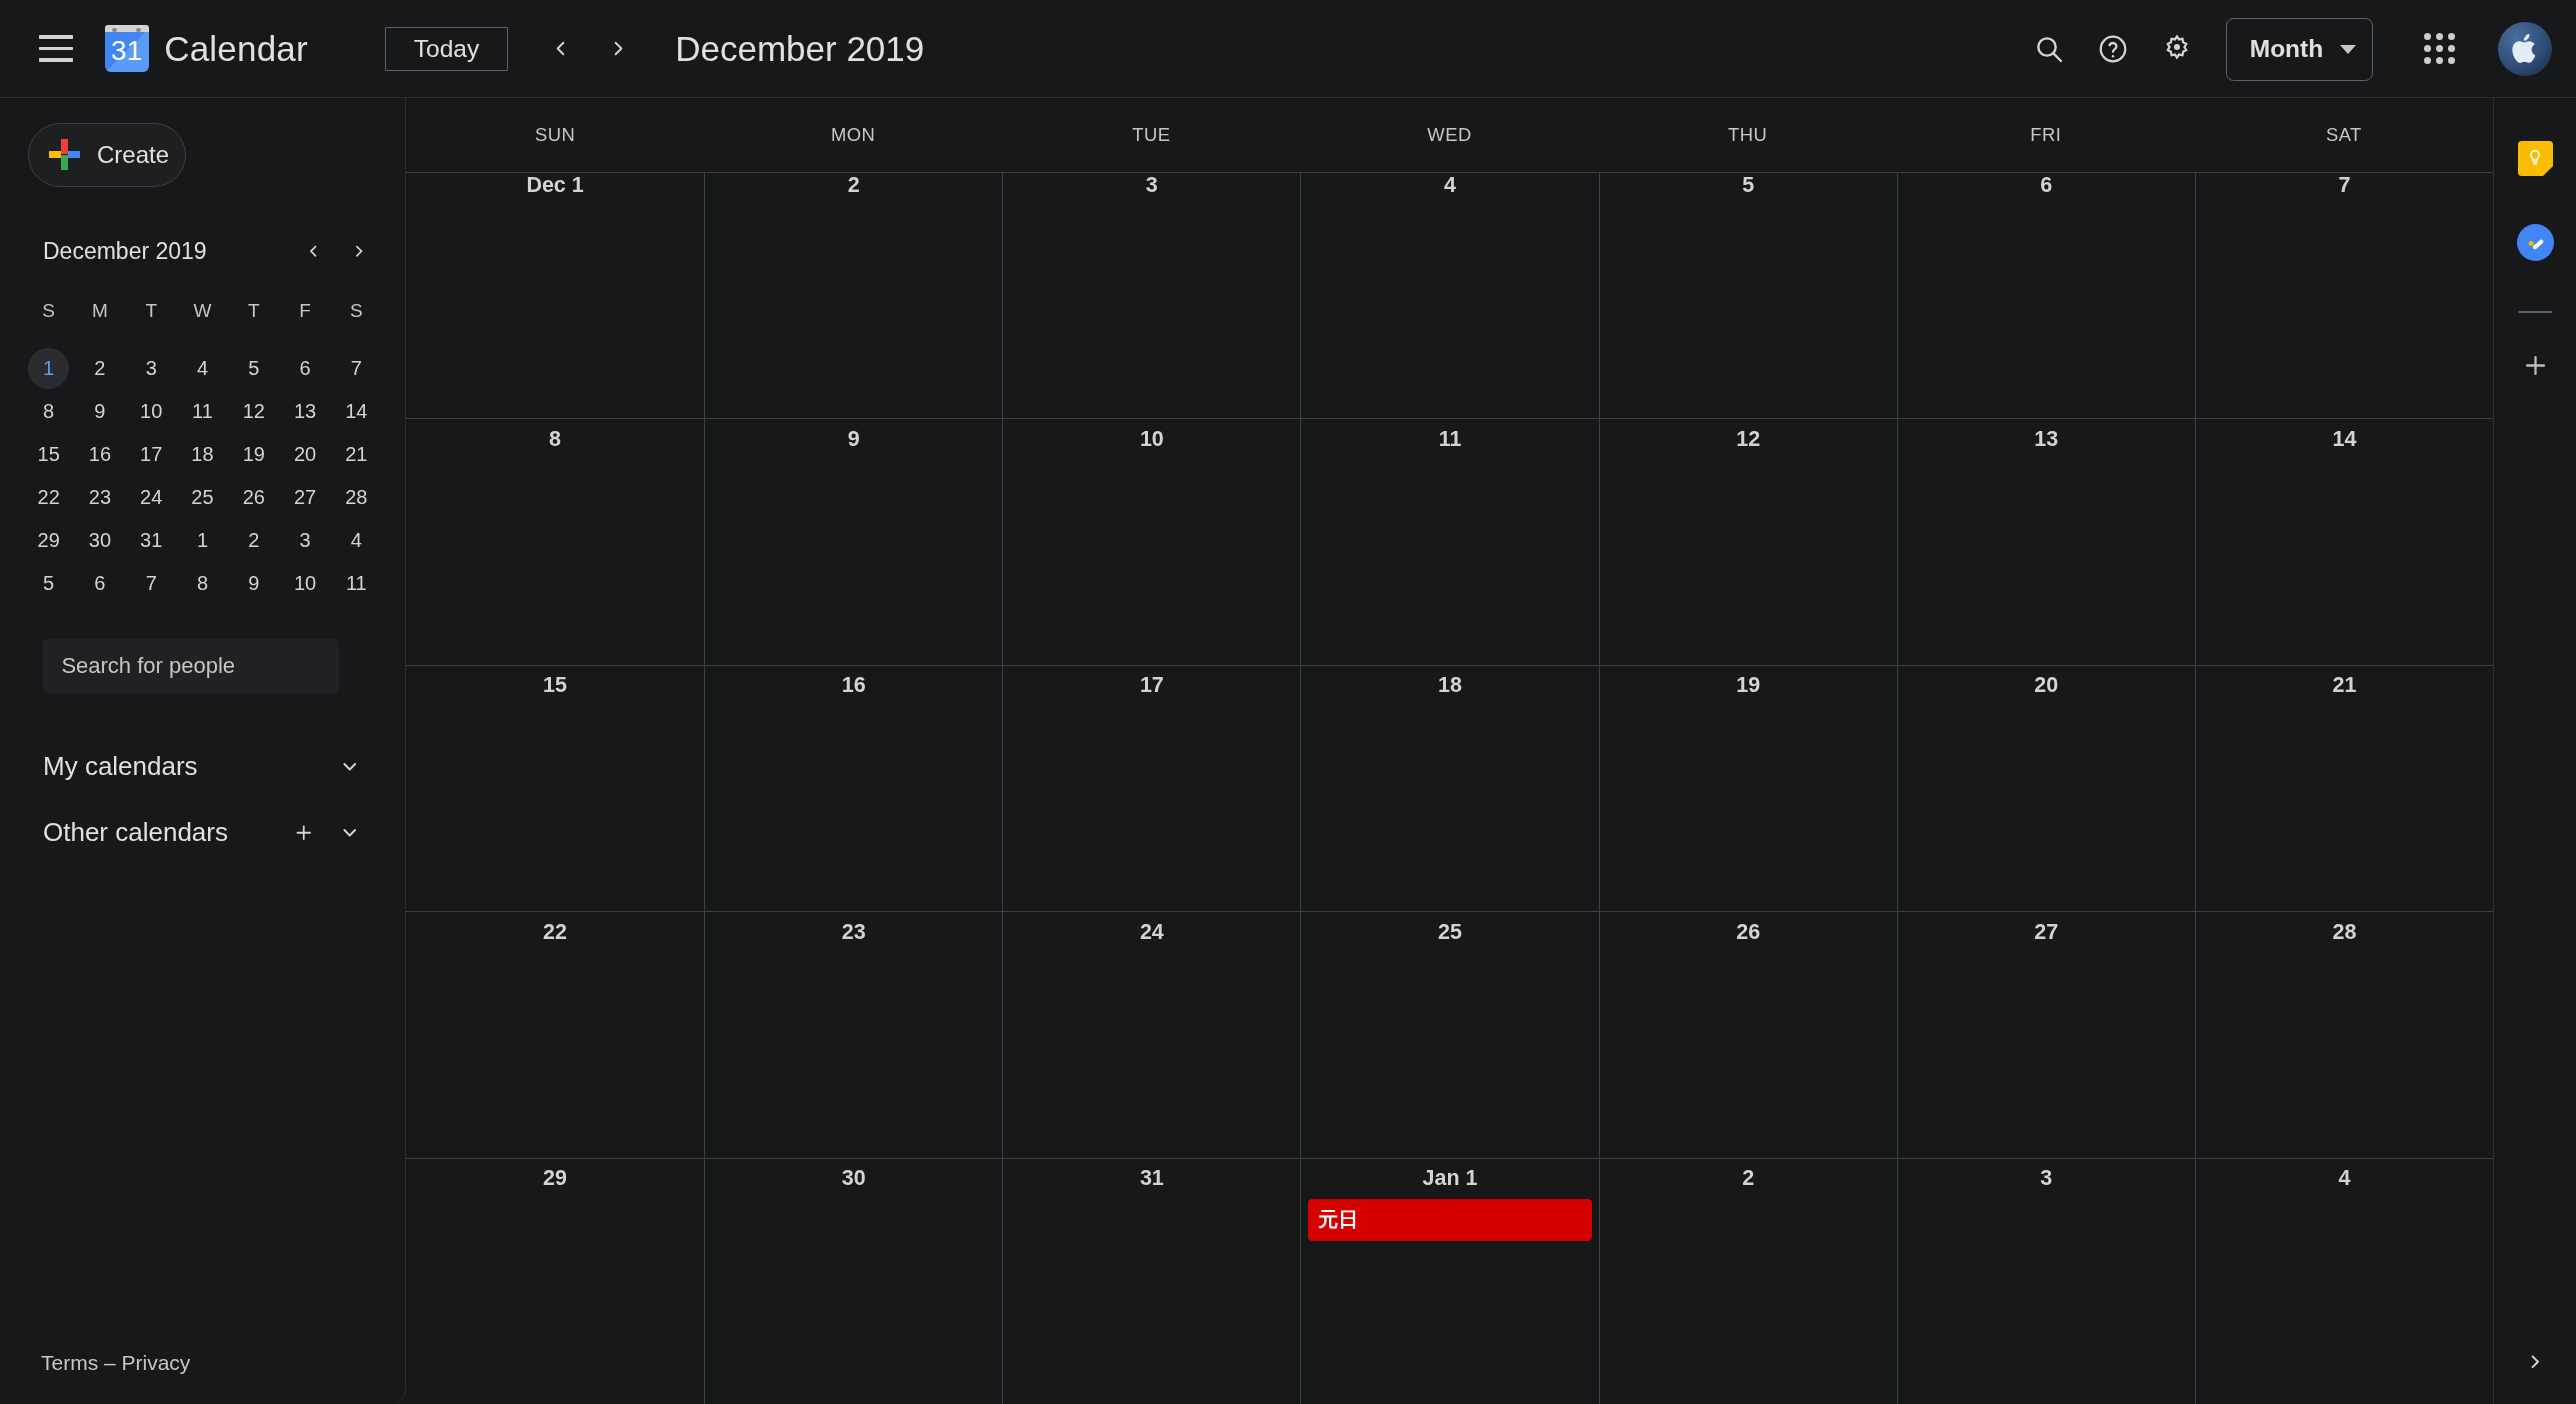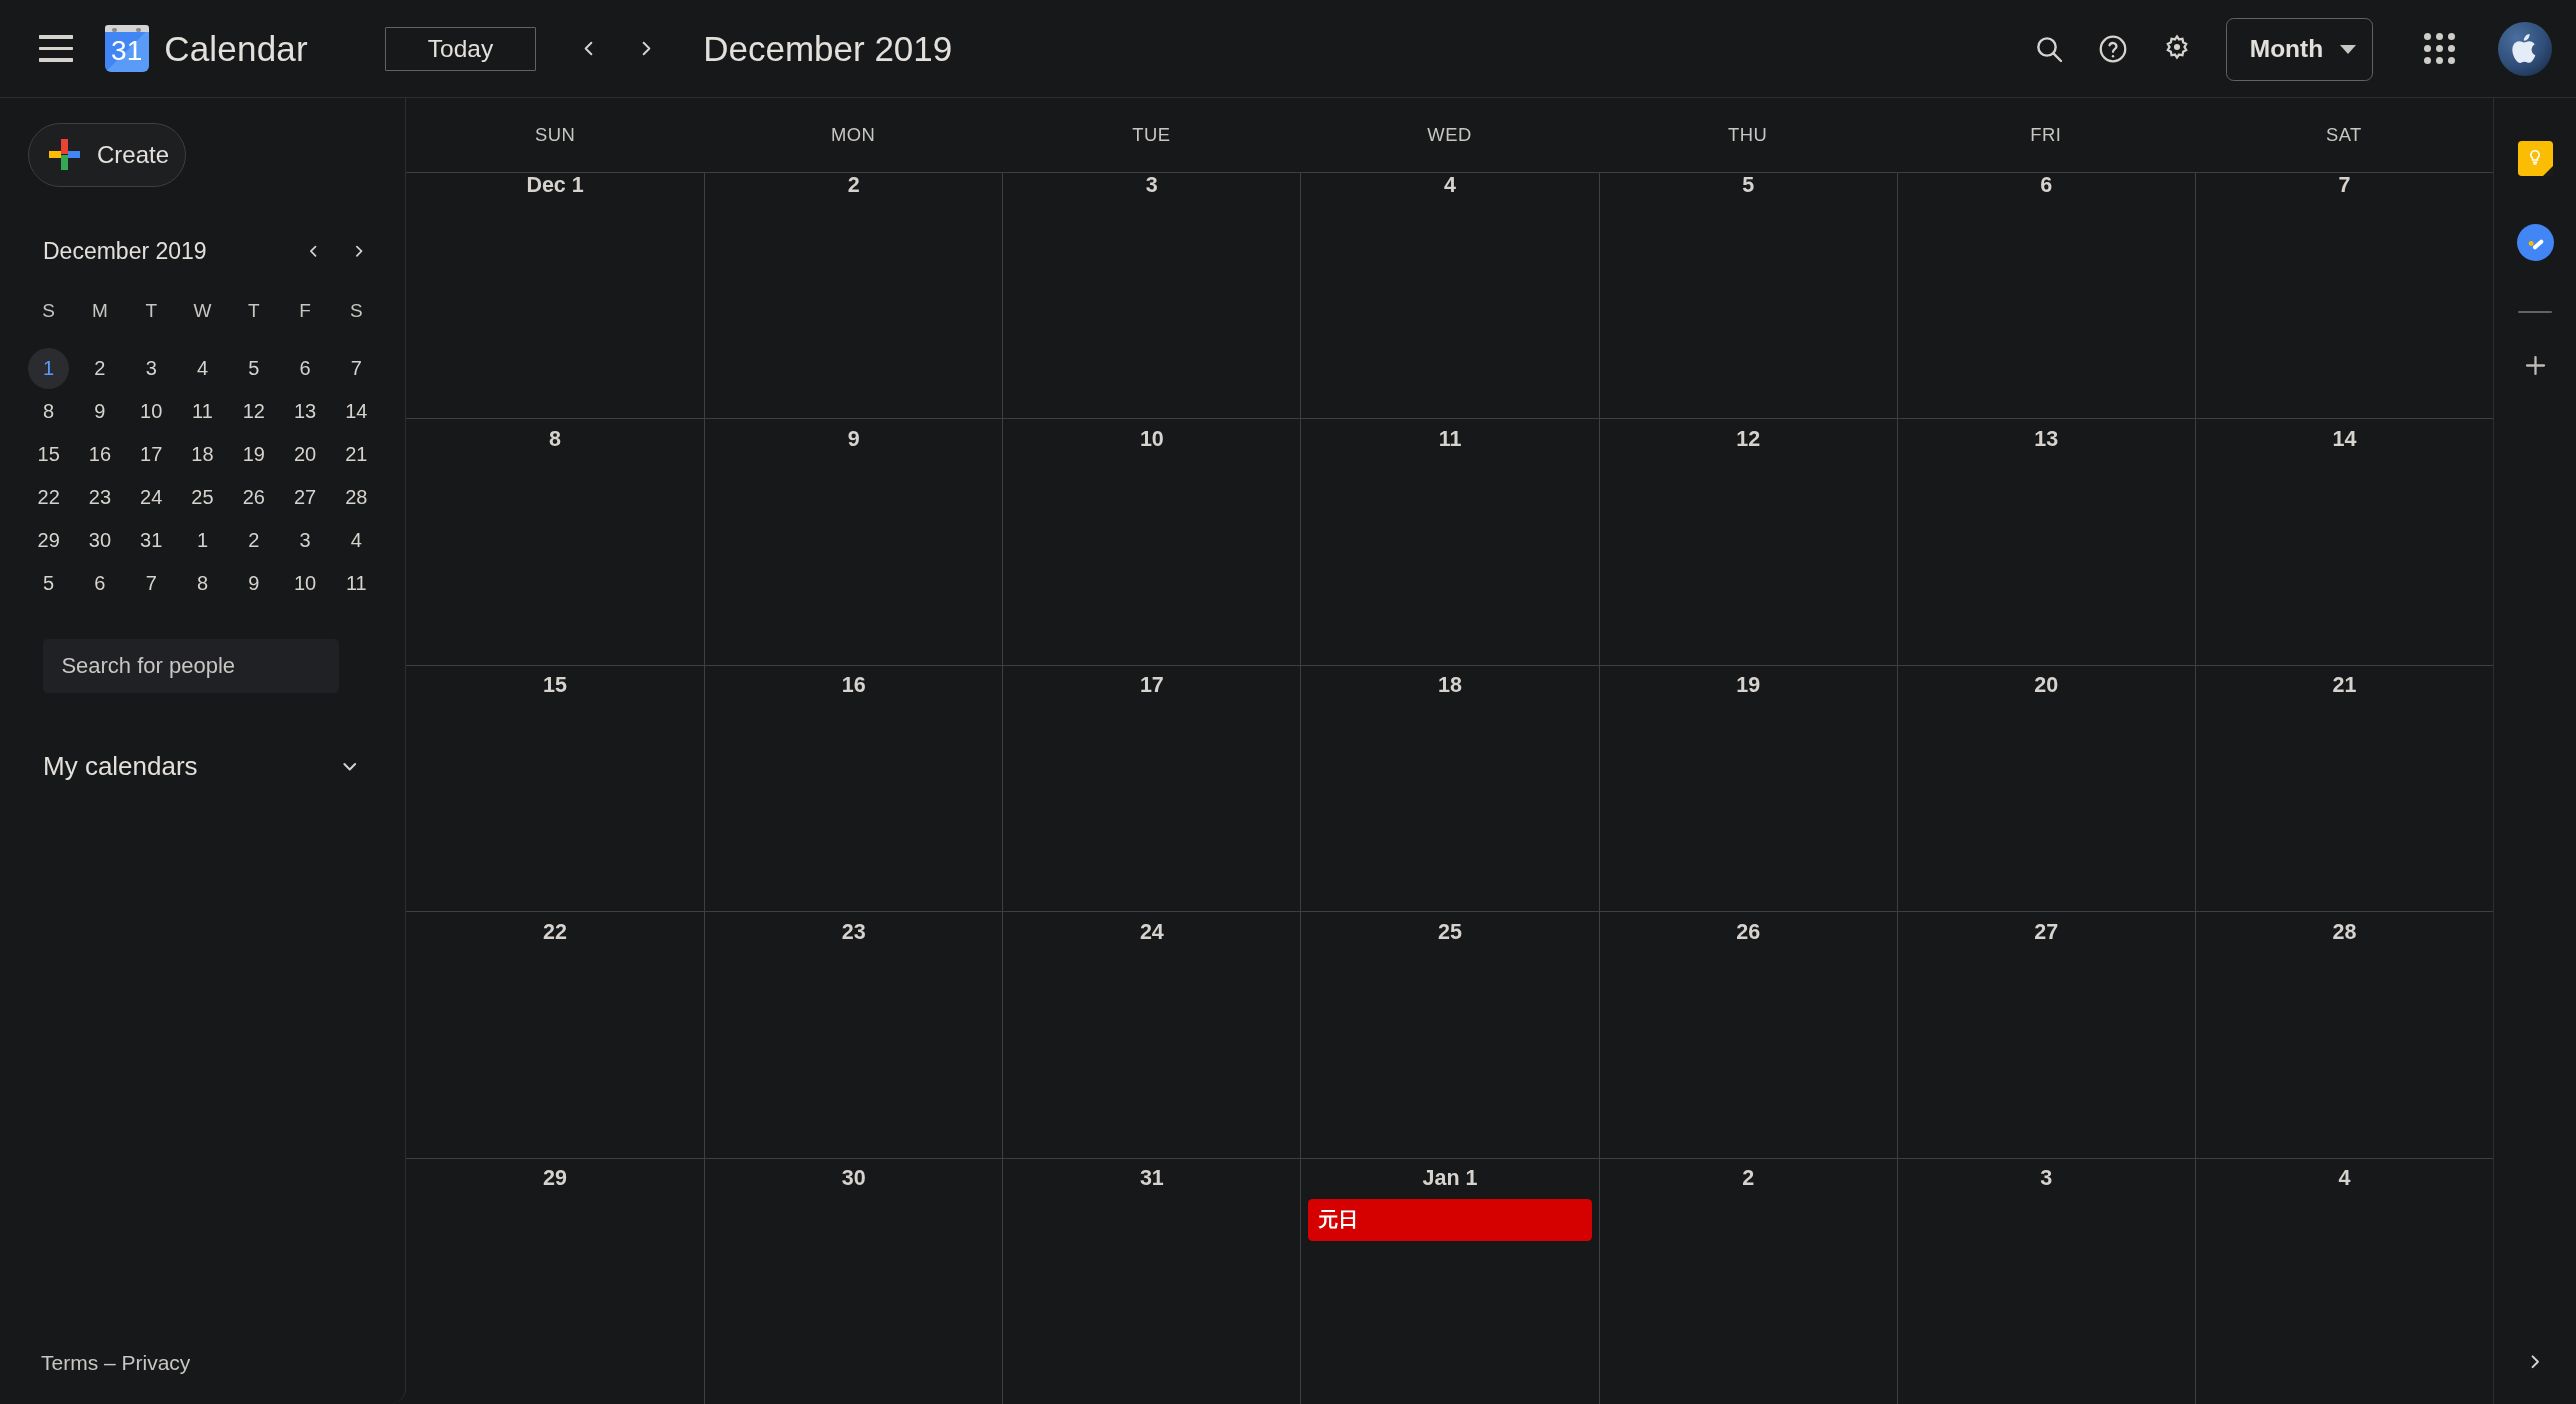--- a/index.html
+++ b/index.html
@@ -37,21 +37,21 @@
   .cal-logo .body {
     position: absolute; top: 7.7px; left: 1.5px; width: 44px; height: 40px;
     background: linear-gradient(135deg,#4285f4 0%,#4285f4 48%,#5b9bf8 48%,#5b9bf8 100%);
     border-radius: 0 0 6.1px 6.1px;
     display:flex; align-items:center; justify-content:center;
     font-size: 28px; color: #fff; font-weight: 400; padding-bottom: 2.3px;
   }
   .brand-name { font-size: 35px; color: #e3e0dc; margin-left: 13px; letter-spacing: 0.2px; font-weight: 400; }
 
   .today-btn {
-    margin-left: 77px; height: 44px; padding: 0 42px;
+    margin-left: 77px; height: 44px; padding: 0 28px;
     border: 0.8px solid #5f6368; border-radius: 1px;
     background: transparent; color: #e3e0dc; font-size: 24.5px;
     display: flex; align-items: center; cursor: pointer;
     font-family: "Liberation Sans", sans-serif;
   }
   .navarrows { display: flex; align-items: center; margin-left: 23px; }
   .navarrow {
     width: 58px; height: 58px; border-radius: 50%;
     display: flex; align-items: center; justify-content: center; cursor: pointer;
   }
@@ -467,20 +467,34 @@
 
     <div id="cal-sections">
         <div class="cal-section">
           <div class="cal-section-title">My calendars</div>
           <div class="sect-icon">
             <svg viewBox="0 0 24 24" fill="none" stroke="#d6d3ce" stroke-width="2.2" stroke-linecap="round" stroke-linejoin="round">
               <polyline points="6 9 12 15 18 9"></polyline>
             </svg>
           </div>
         </div>
+        <div class="cal-section">
+          <div class="cal-section-title">Other calendars</div>
+          <div class="sect-icon">
+            <svg viewBox="0 0 24 24" fill="none" stroke="#d6d3ce" stroke-width="2" stroke-linecap="round">
+              <line x1="12" y1="5" x2="12" y2="19"></line>
+              <line x1="5" y1="12" x2="19" y2="12"></line>
+            </svg>
+          </div>
+          <div class="sect-icon">
+            <svg viewBox="0 0 24 24" fill="none" stroke="#d6d3ce" stroke-width="2.2" stroke-linecap="round" stroke-linejoin="round">
+              <polyline points="6 9 12 15 18 9"></polyline>
+            </svg>
+          </div>
+        </div>
       </div>
 
     <div class="footer-links">Terms – Privacy</div>
   </div>
 
   <div class="maingrid">
     <div class="dow-header" id="dow-header">
         <div class="dow-cell">SUN</div>
         <div class="dow-cell">MON</div>
         <div class="dow-cell">TUE</div>

